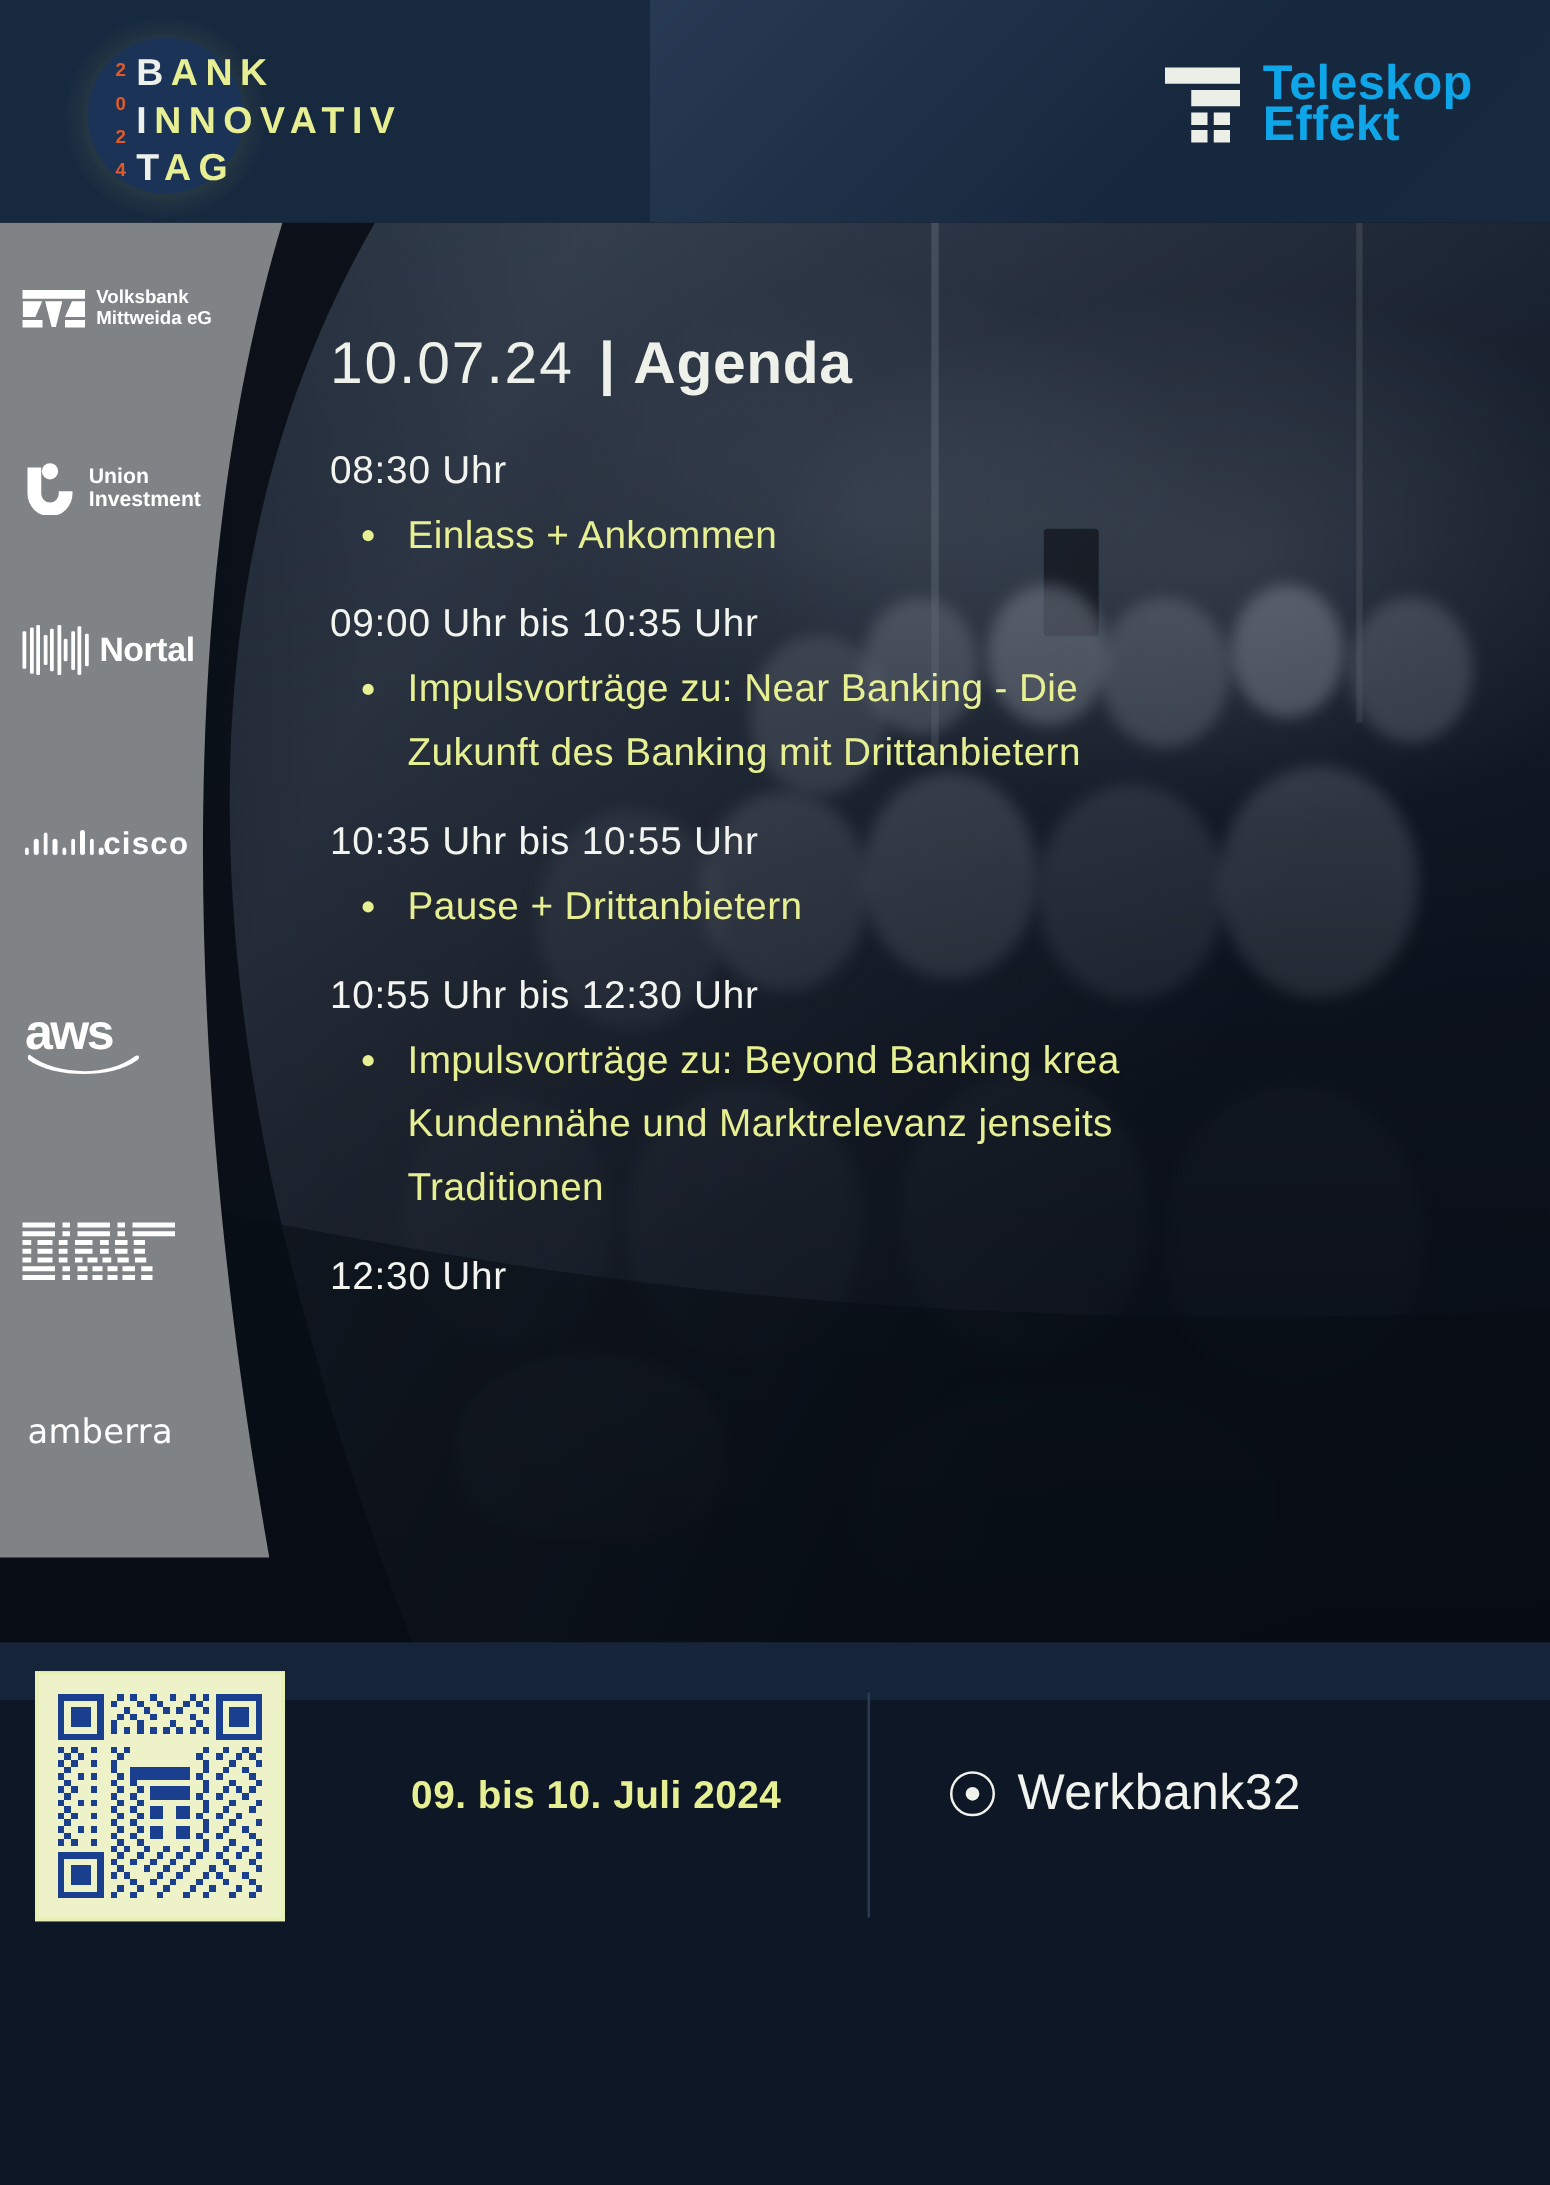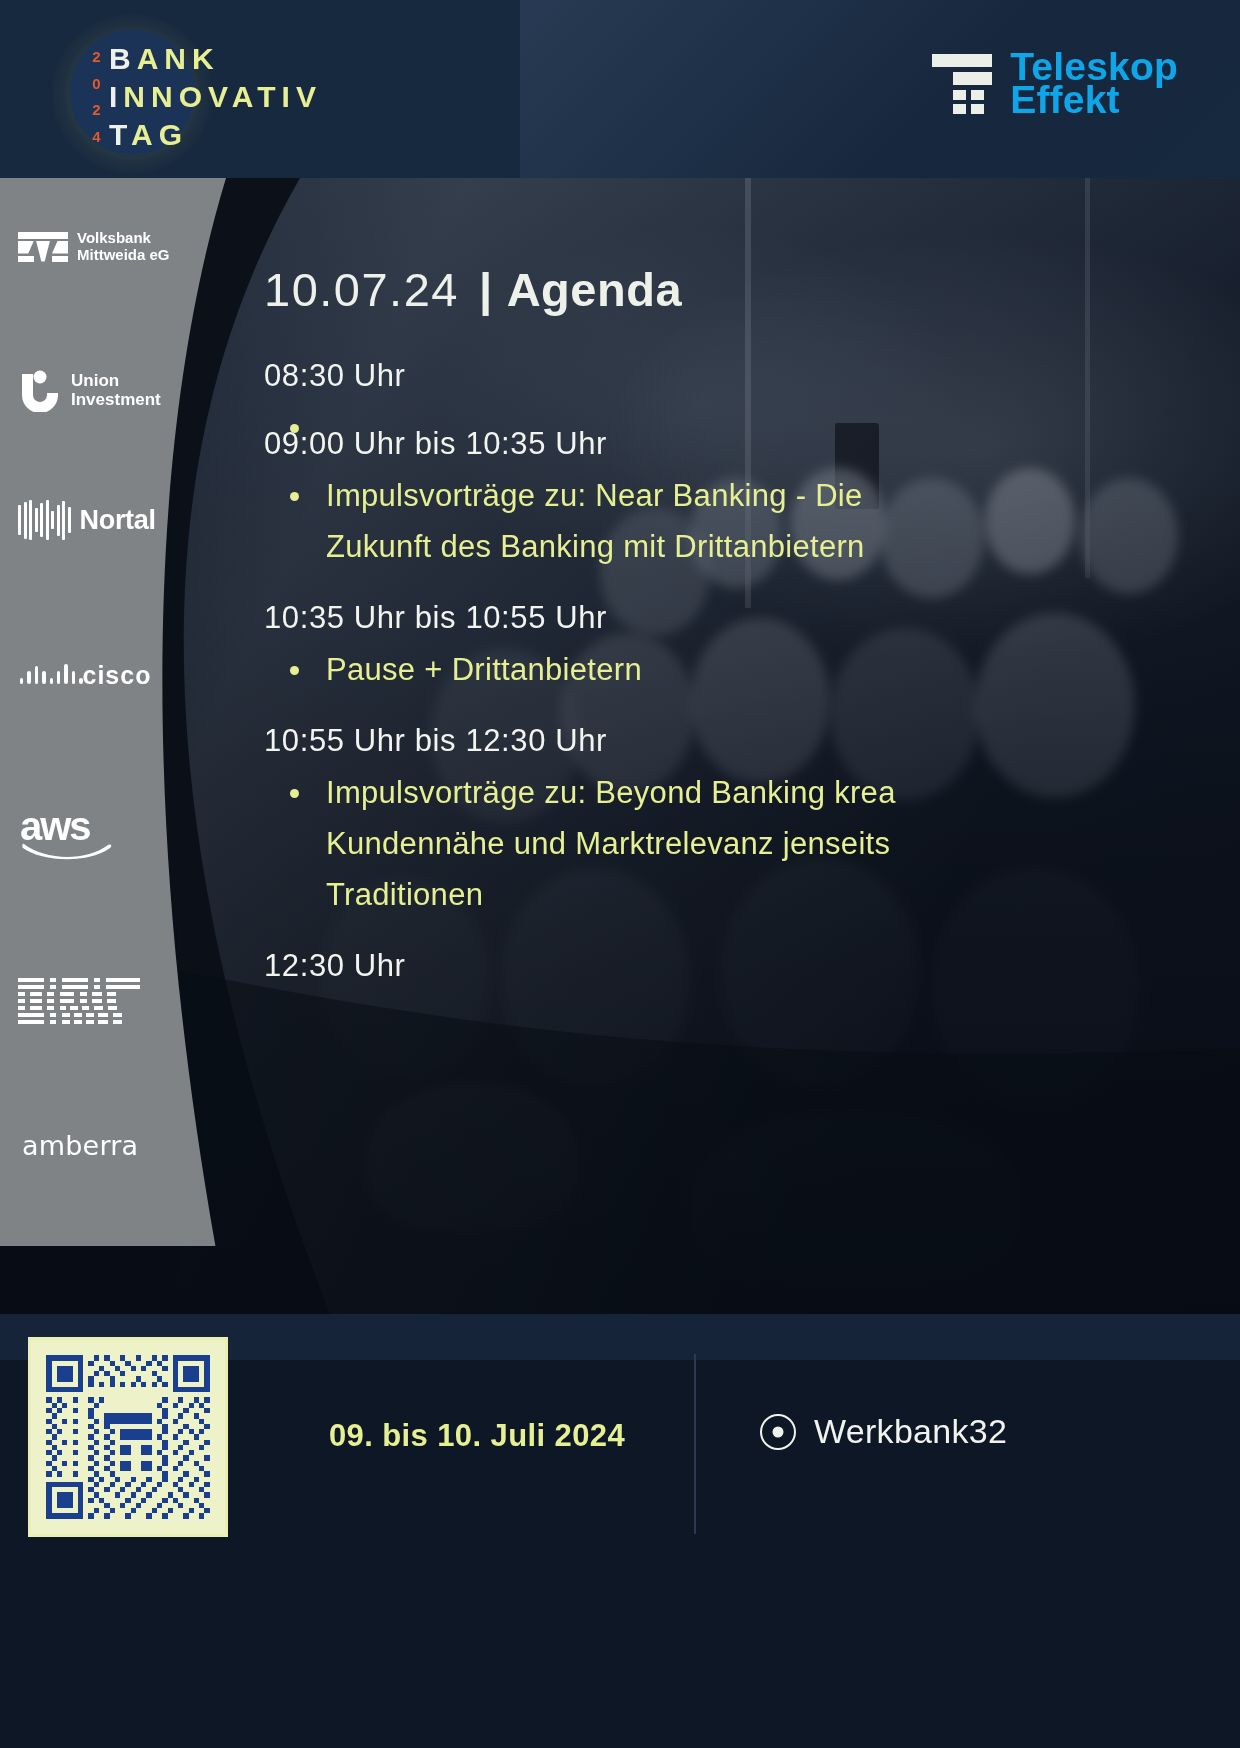--- a/index.html
+++ b/index.html
@@ -214,21 +214,21 @@
   }
   .footer-date{
     position:absolute;left:262px;top:1418px;width:430px;text-align:center;
     color:#e6ef92;font-size:31px;font-weight:700;letter-spacing:.4px;white-space:nowrap;
   }
   .footer-venue{
     position:absolute;left:760px;top:1412px;display:flex;align-items:center;gap:18px;
   }
   .pin{width:36px;height:36px;border-radius:50%;border:2.5px solid #f0f2ec;position:relative;}
   .pin i{position:absolute;left:50%;top:50%;transform:translate(-50%,-50%);width:11px;height:11px;border-radius:50%;background:#f0f2ec;}
-  .venue-text{color:#f1f3ee;font-size:34px;font-weight:400;letter-spacing:.3px;white-space:nowrap;}
+  .venue-text{color:#f1f3ee;font-size:40px;font-weight:400;letter-spacing:.3px;white-space:nowrap;}
 </style>
 </head>
 <body>
 
 <div class="poster">
 
   <div class="photo-bg">
     <div class="wallpanel"></div>
     <div class="wallpanel2"></div>
     <div class="speakerbox"></div>
@@ -460,20 +460,21 @@
 
     <div class="agenda-title">
       <span>10.07.24</span><span class="bar">|</span> <span class="bold">Agenda</span>
     </div>
 
     <div class="slot">
       <div class="slot-time">08:30 Uhr</div>
       <ul>
         <li>
           <span class="dot"></span>
+          <span>Einlass + Ankommen</span>
         </li>
       </ul>
     </div>
 
     <div class="slot">
       <div class="slot-time">09:00 Uhr bis 10:35 Uhr</div>
       <ul>
         <li>
           <span class="dot"></span>
           <span>Impulsvorträge zu: Near Banking  - Die</span>

